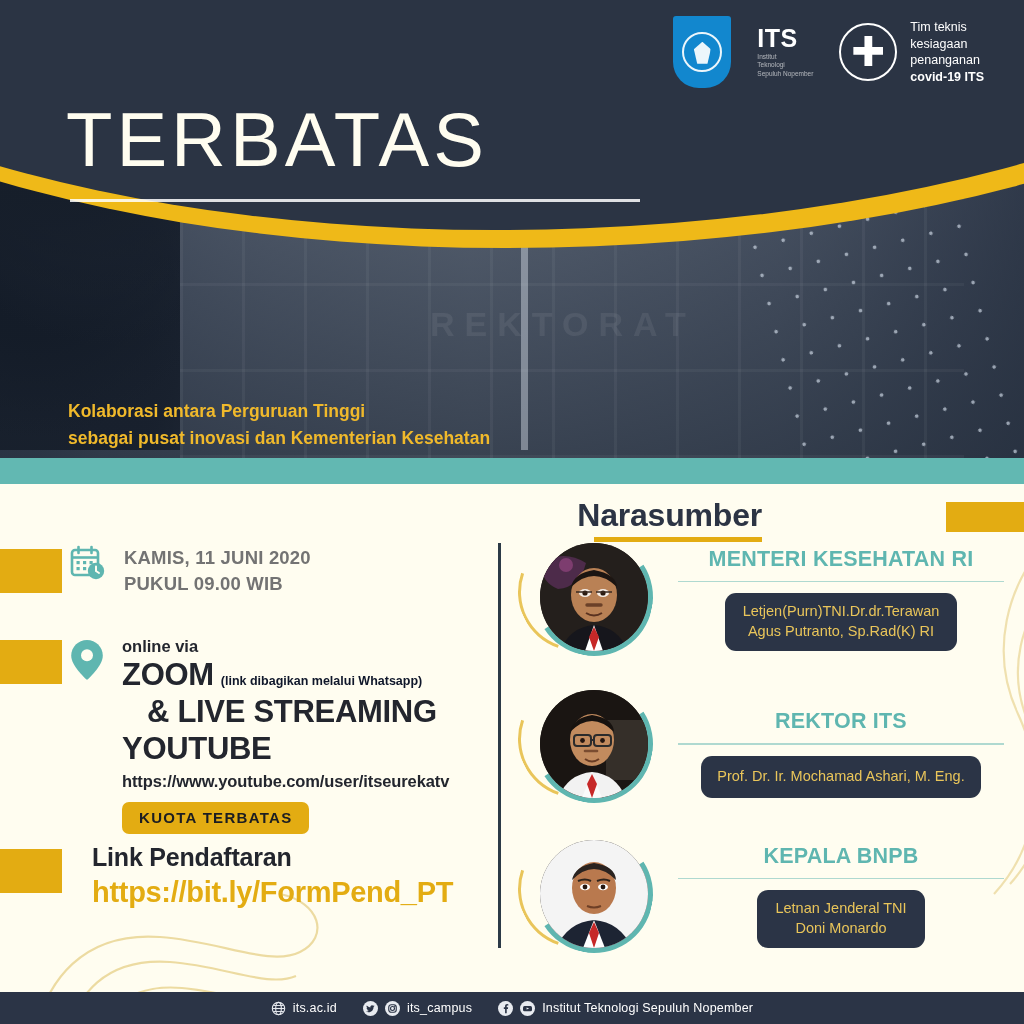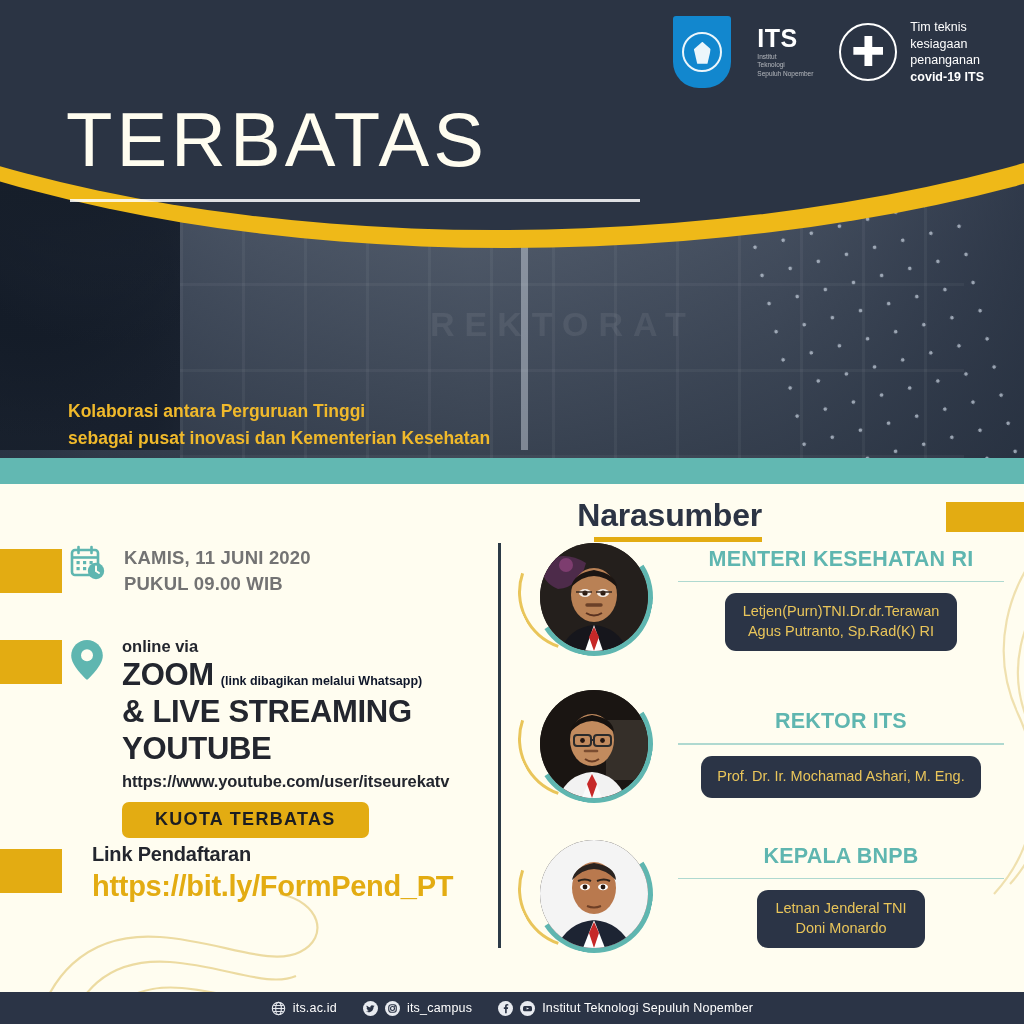--- a/index.html
+++ b/index.html
@@ -295,43 +295,43 @@
     left: 70px; top: 637px;
     display: flex; align-items: flex-start; gap: 18px;
     z-index: 4;
   }
   .icon-pin { width: 34px; height: 42px; flex: 0 0 34px; margin-top: 2px; }
   .place-block { color: #23262E; }
   .online-via { font-size: 16.5px; font-weight: 600; line-height: 1.2; margin-bottom: 1px; }
   .zoom-line { display: flex; align-items: baseline; gap: 7px; }
   .zoom-word { font-size: 31px; font-weight: 800; letter-spacing: -.3px; line-height: 1.12; }
   .zoom-note { font-size: 12.5px; font-weight: 700; color: #0f172a; }
-  .live-word { font-size: 31px; font-weight: 800; letter-spacing: -.3px; line-height: 1.2; }
+  .live-word { font-size: 31px; font-weight: 800; letter-spacing: -.3px; line-height: 1.2; margin-left: 25px; }
   .yt-word { font-size: 31px; font-weight: 800; letter-spacing: -.3px; line-height: 1.2; }
   .yt-url { font-size: 16.5px; font-weight: 700; margin-top: 5px; letter-spacing: -.1px; }
   .kuota {
     display: inline-block;
     margin-top: 11px;
     background: #E3AC12;
     color: #1B1D22;
-    font-size: 18px;
+    font-size: 15px;
     font-weight: 800;
     letter-spacing: 1.3px;
-    padding: 7px 33px 8px;
+    padding: 7px 17px 8px;
     border-radius: 7px;
   }
 
   .reg-block {
     position: absolute;
     left: 92px; top: 843px;
     z-index: 4;
   }
   .reg-label {
     color: #23262E;
-    font-size: 20px;
+    font-size: 25px;
     font-weight: 800;
     line-height: 1.18;
     letter-spacing: -.2px;
   }
   .reg-url {
     color: #E3AC12;
     font-size: 29px;
     font-weight: 800;
     line-height: 1.22;
     letter-spacing: -.3px;

